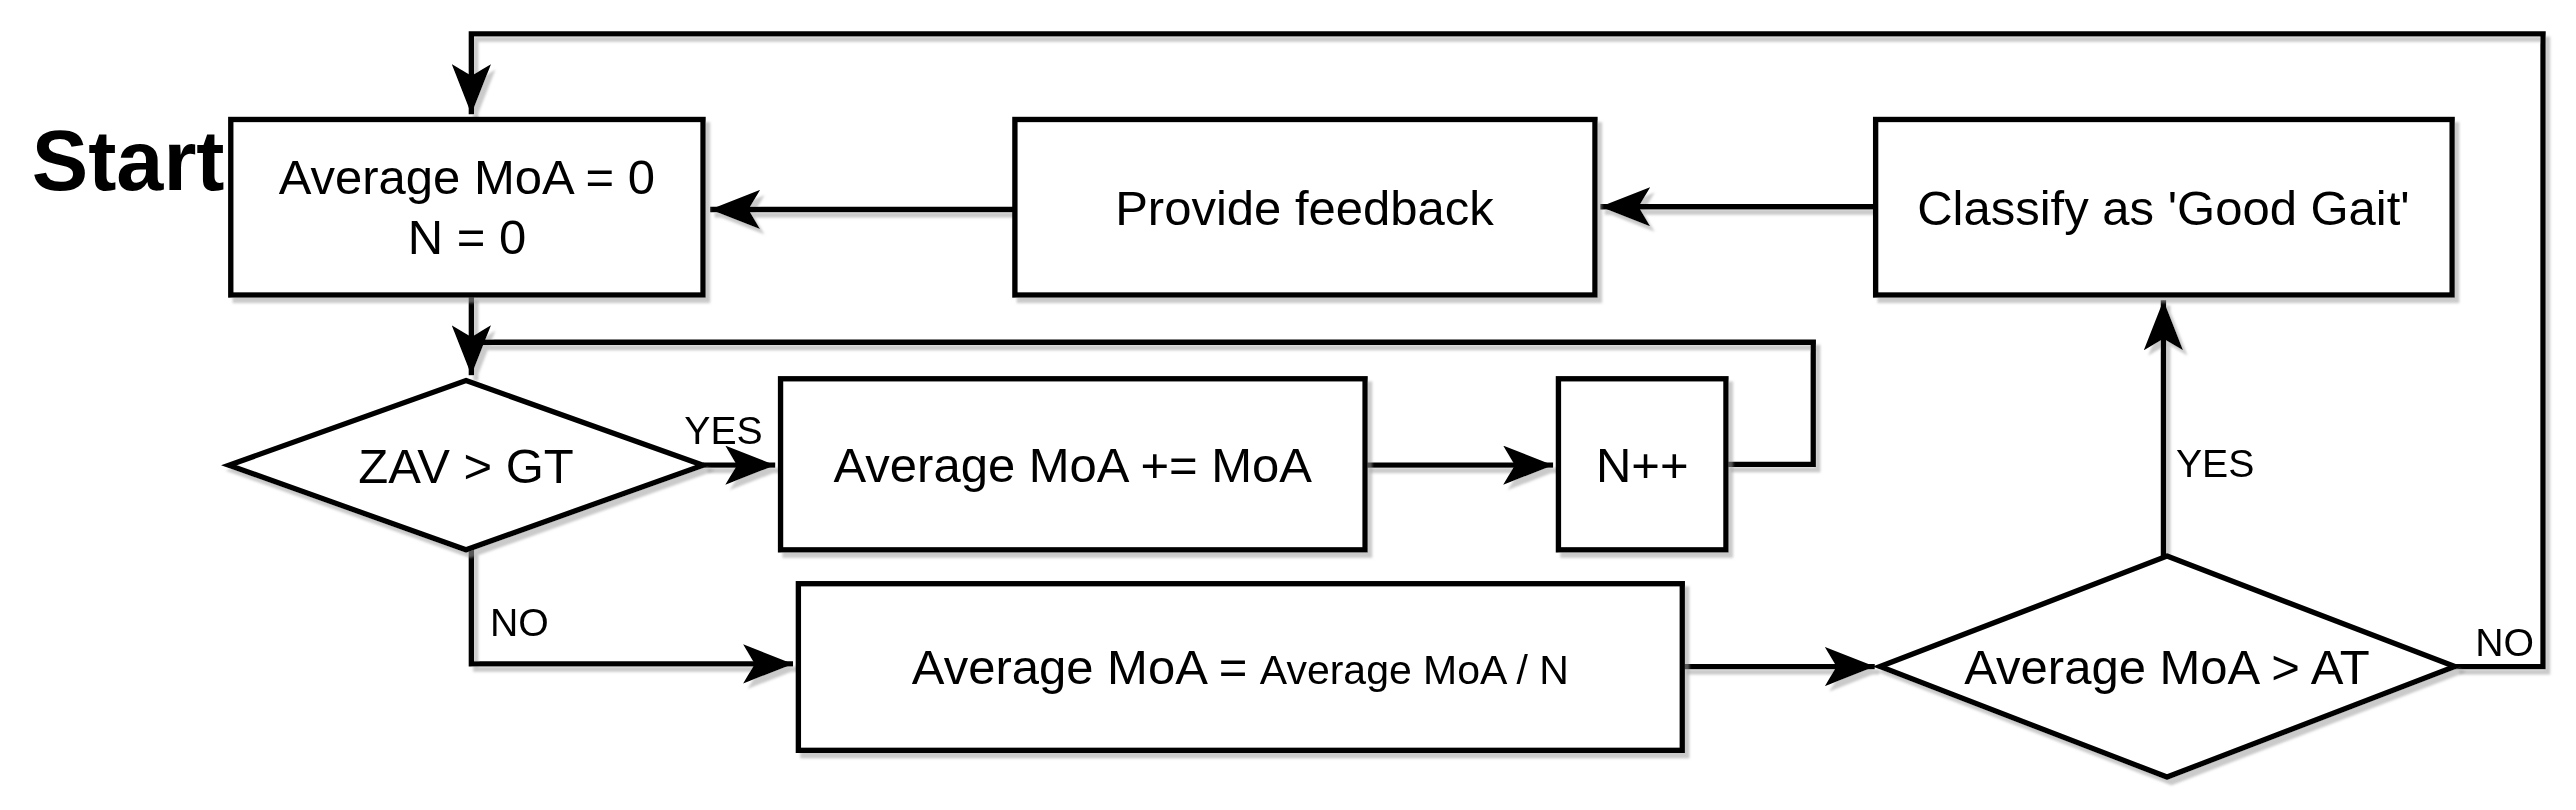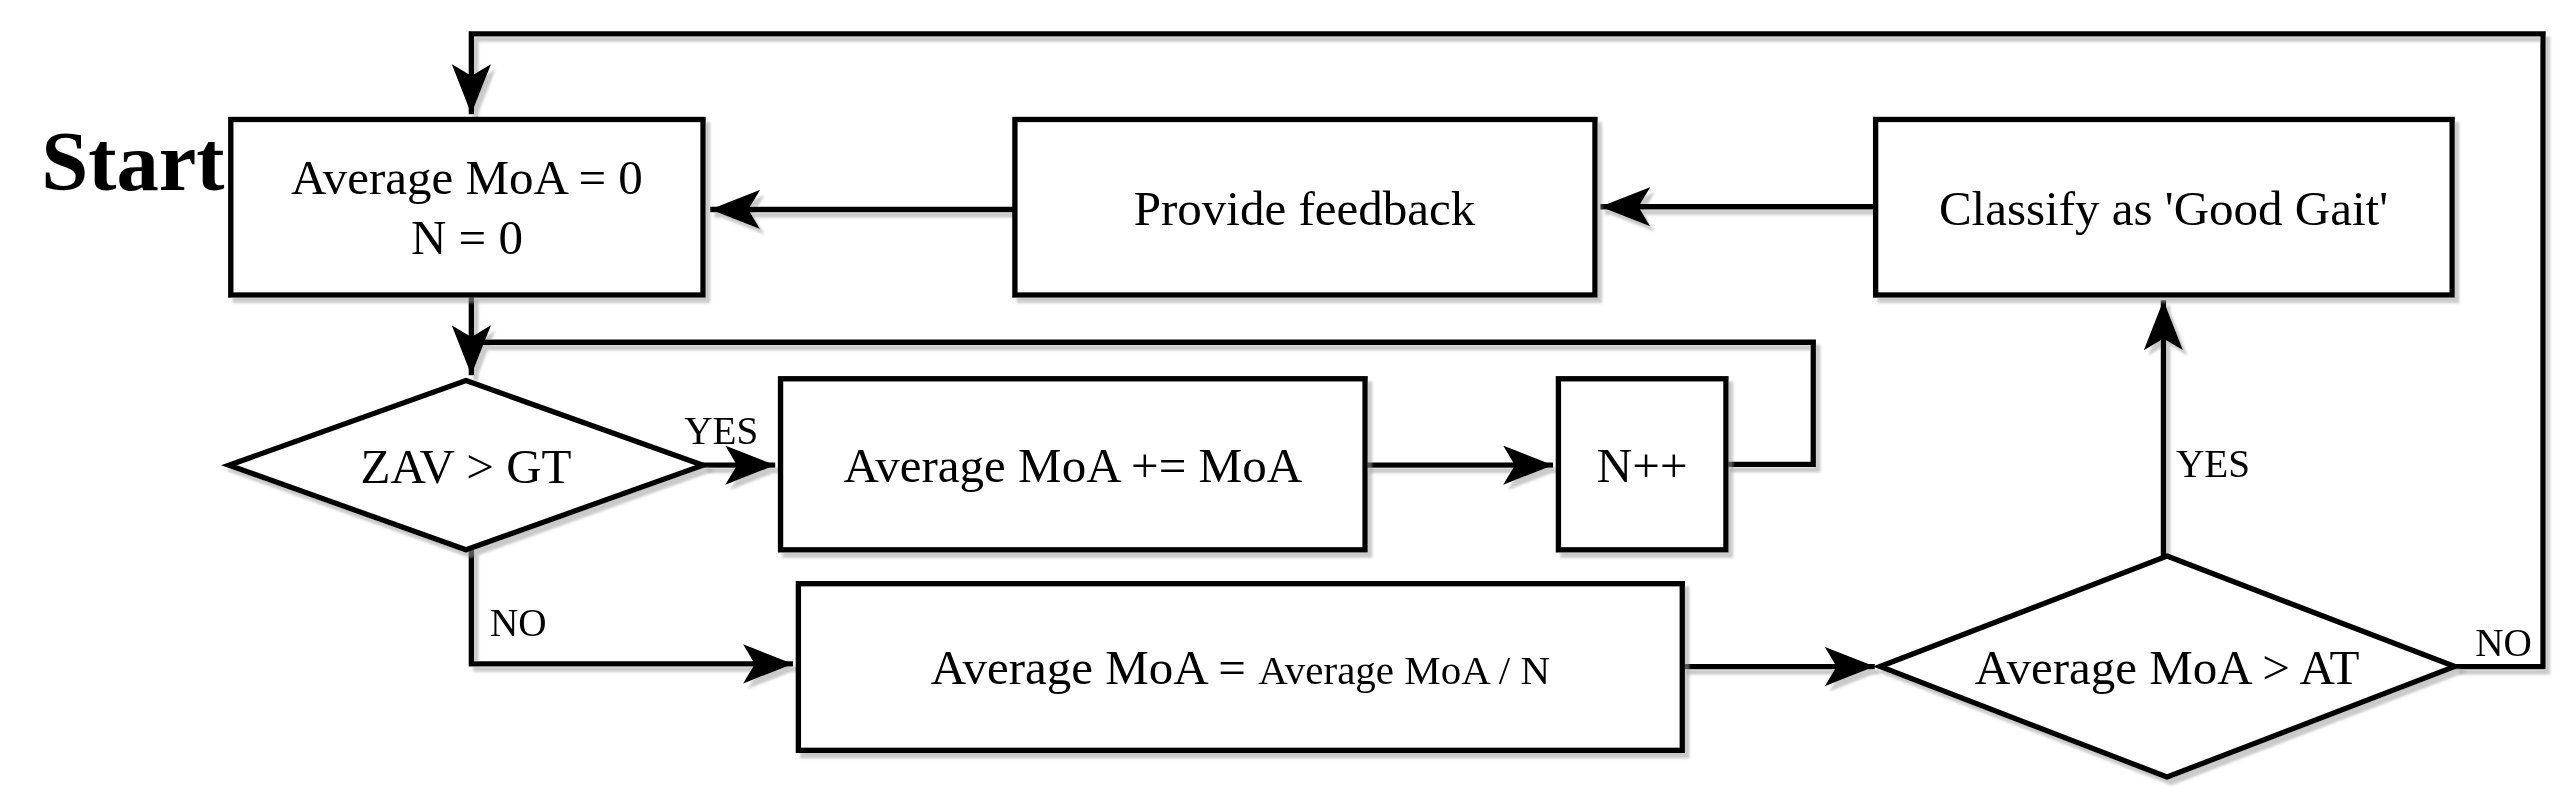--- a/index.html
+++ b/index.html
@@ -11,21 +11,21 @@
   html,body{
     margin:0;
     padding:0;
     background:var(--background);
   }
   .stage{
     position:relative;
     width:2576px;
     height:811px;
     background:var(--background);
-    font-family:Liberation Serif, serif;
+    font-family:Liberation Sans, sans-serif;
   }
   svg{display:block}
   .edge{
     stroke:var(--stroke);
     stroke-width:6;
     fill:none;
   }
   .shape{
     stroke:var(--stroke);
     stroke-width:6;

